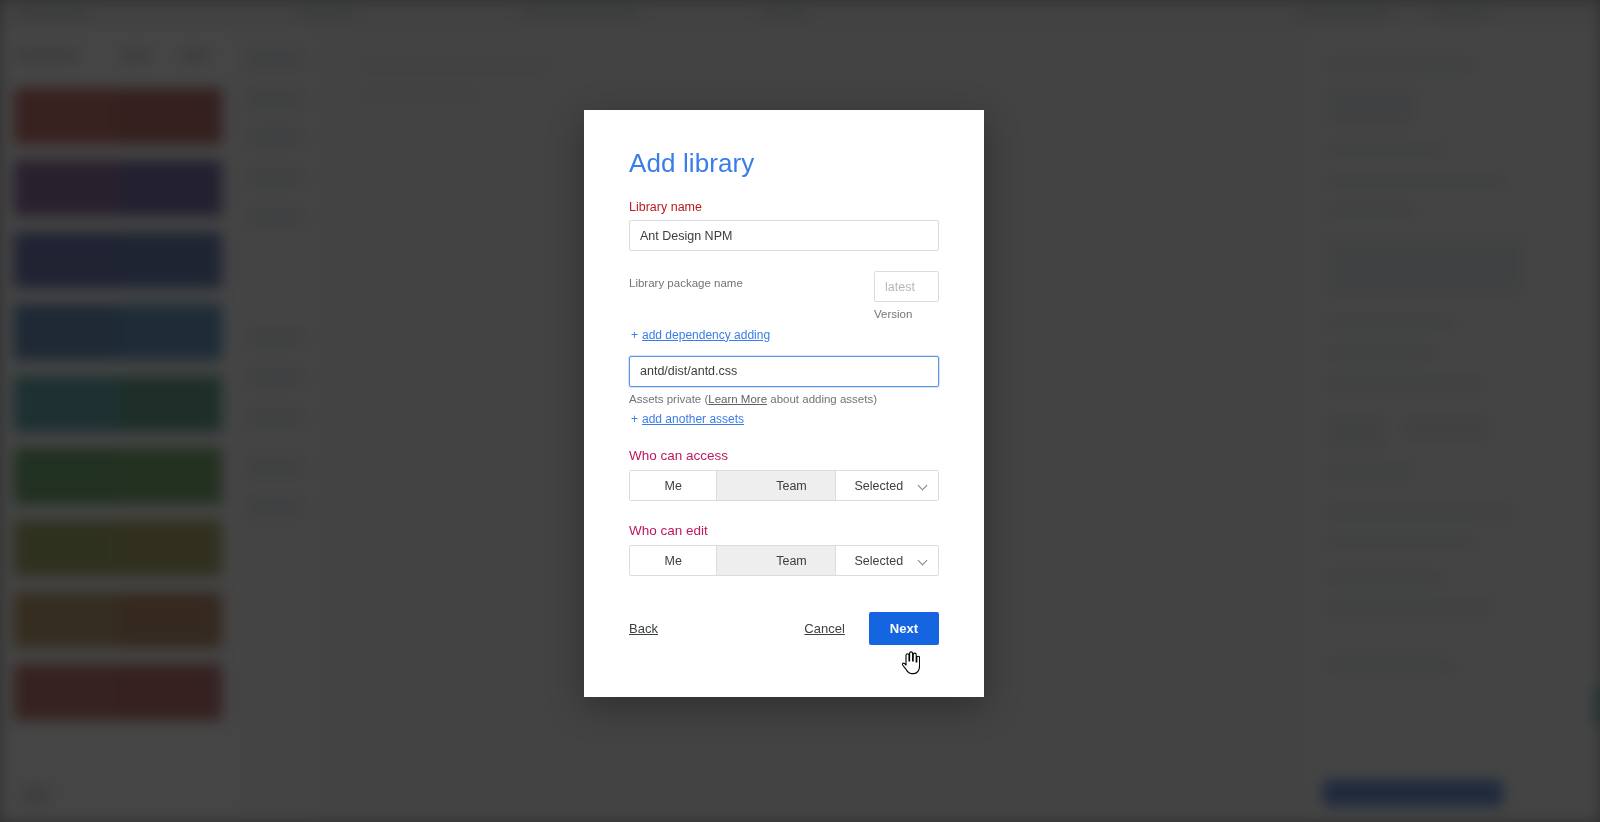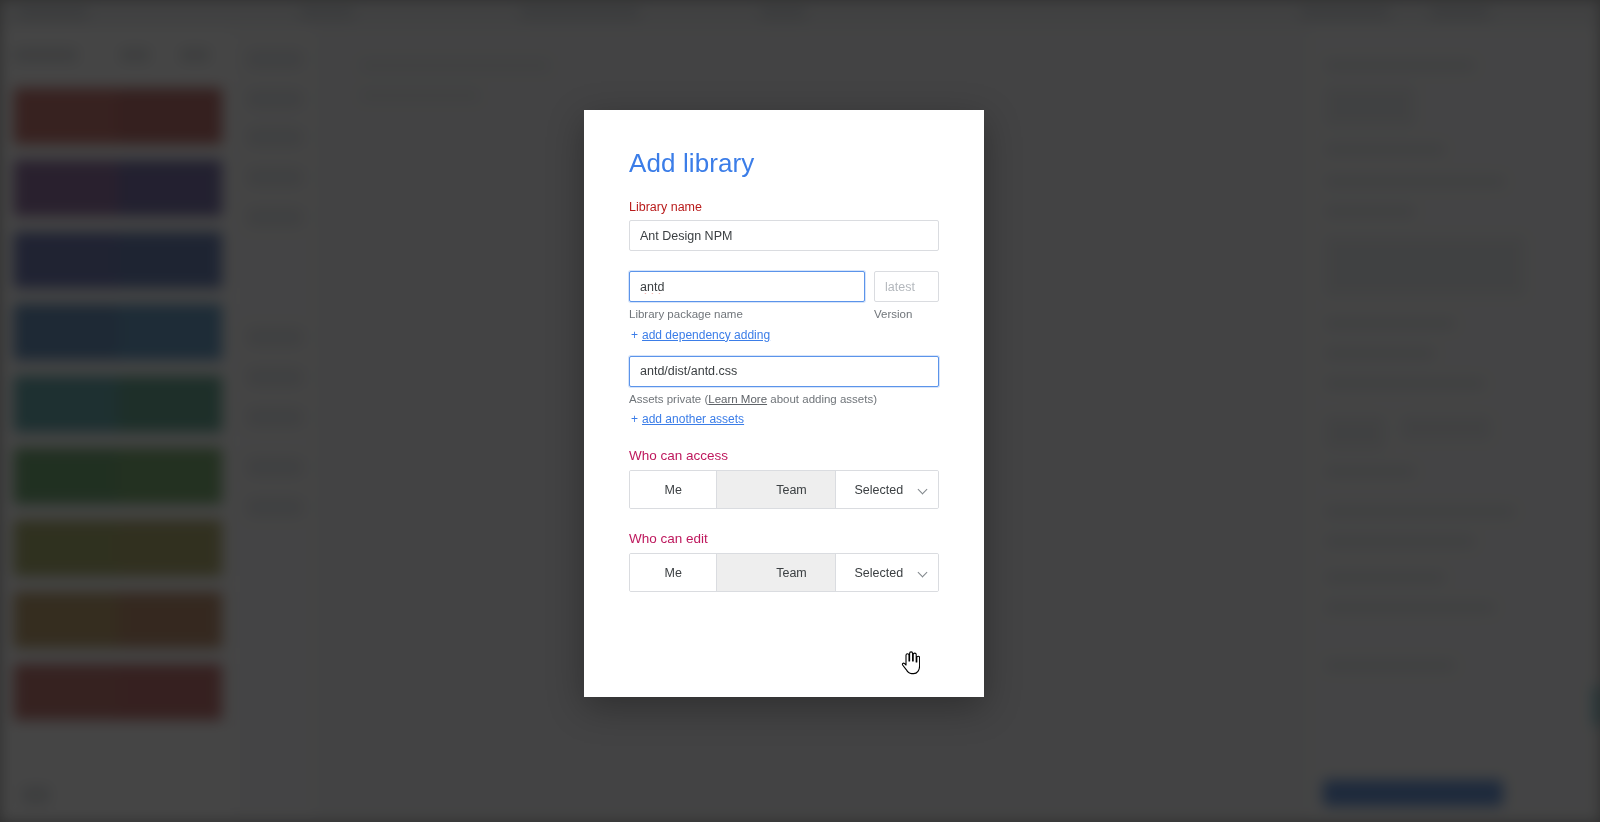--- a/index.html
+++ b/index.html
@@ -232,21 +232,21 @@
     font-size: 13.5px;
     color: #be185d;
     margin-top: 22px;
     margin-bottom: 7px;
   }
 
   
   .seg {
     display: flex;
     width: 100%;
-    height: 39px;
+    height: 31px;
     border: 1px solid #dadce0;
     border-radius: 2px;
     overflow: hidden;
   }
   .seg-opt {
     flex: 1;
     display: flex;
     align-items: center;
     justify-content: center;
     font-size: 12.5px;
@@ -423,21 +423,20 @@
 
   <div id="modal">
 
     <h1 class="modal-title">Add library</h1>
 
     <div class="field-label">Library name</div>
     <input class="txt-input" type="text" value="Ant Design NPM" style="">
 
     <div class="pkg-row">
       <div class="pkg-name-wrap">
-        <input class="txt-input focused spell" type="text" value="antd" style="">
         <div class="hint">Library package name</div>
       </div>
       <div class="pkg-ver-wrap">
         <input class="txt-input" type="text" placeholder="latest" style="">
         <div class="hint">Version</div>
       </div>
     </div>
 
     <span class="add-link"><span class="plus">+</span><span>add dependency adding</span></span>
 
@@ -470,19 +469,26 @@
         </div>
         <div class="seg-opt active">
           <span>Team</span>
         </div>
         <div class="seg-opt with-caret">
           <span>Selected</span>
           <span class="caret"></span>
         </div>
       </div>
 
+    <div class="footer">
+      <button class="link-btn">Back</button>
+      <div class="footer-right">
+        <button class="link-btn">Cancel</button>
+        <button class="primary-btn">Next</button>
+      </div>
+    </div>
   </div>
 
   <svg id="cursor" viewBox="0 0 20 24">
     <path d="M6 11V4.2a1.5 1.5 0 0 1 3 0V10h.6V2.4a1.5 1.5 0 0 1 3 0V10h.6V3.6a1.5 1.5 0 0 1 3 0V11h.6V6.6a1.4 1.4 0 0 1 2.8 0V15c0 4-2.4 7.6-6 7.6h-2c-2.6 0-4-1.4-5.4-4L2.6 14c-.6-1.1.7-2.4 1.8-1.6L6 14z" fill="#ffffff" stroke="#000000" stroke-width="1.1" stroke-linejoin="round"></path>
   </svg>
 
 </div>
 
 </body></html>

